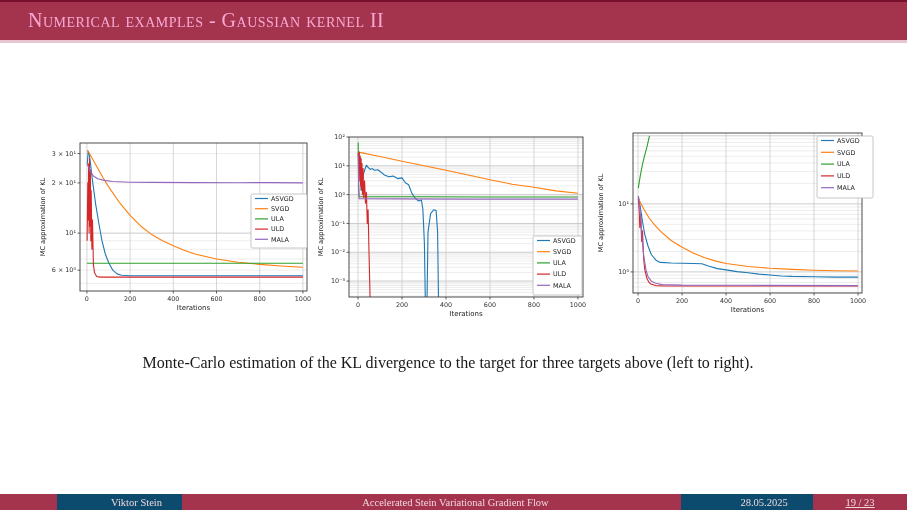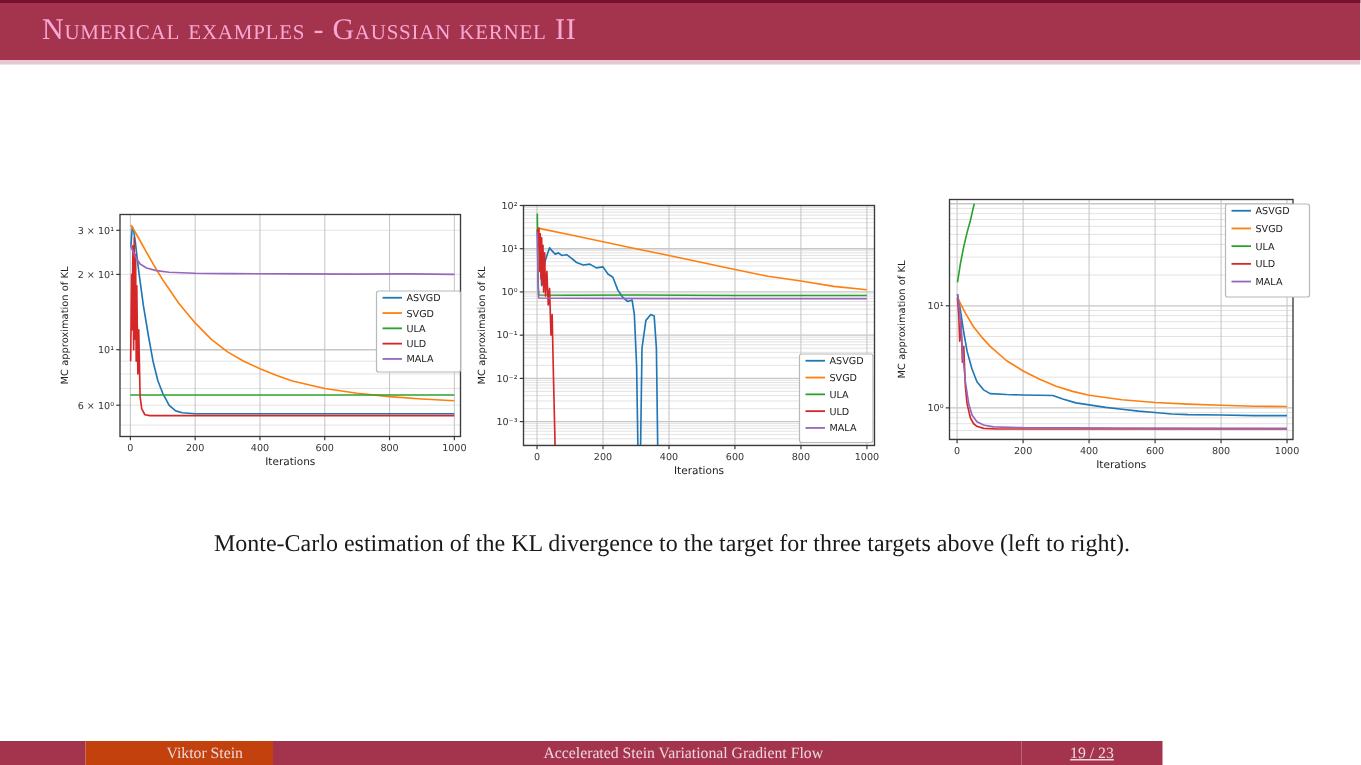--- a/index.html
+++ b/index.html
@@ -13,21 +13,21 @@
   figure{margin:0;padding:0;position:absolute;}
   #fig-left{left:38px;top:128px;}
   #fig-mid{left:318px;top:122px;}
   #fig-right{left:598px;top:126px;}
   .caption{position:absolute;left:0;top:338px;width:896px;text-align:center;
            font-family:"Liberation Serif",serif;font-size:16px;color:#191919;}
   .footer{position:absolute;left:0;bottom:0;width:907px;height:16px;display:flex;
           font-family:"Liberation Serif",serif;font-size:10.5px;color:#eed8de;}
   .fseg{display:flex;align-items:center;justify-content:center;height:100%;box-sizing:border-box;}
   .fseg.light{background:#a4344e;}
-  .fseg.dark{background:#c2410c;padding-left:34px;}
+  .fseg.dark{background:#0c4a6e;padding-left:34px;}
   .fs0{width:57px;} .fs1{width:125px;} .fs2{width:499px;padding-left:48px;} .fs3{width:132px;} .fs4{width:94px;text-decoration:underline;}
 </style>
 </head>
 <body>
 
 <div class="header">
   <span class="header-title">Numerical examples - Gaussian kernel II</span>
 </div>
 <div class="header-strip"></div>
 
@@ -274,14 +274,15 @@
       <text x="239" y="64" font-size="6.4" fill="#222" font-family="DejaVu Sans, sans-serif">MALA</text>
     </svg>
 </figure>
 
 <p class="caption">Monte-Carlo estimation of the KL divergence to the target for three targets above (left to right).</p>
 
 <div class="footer">
   <div class="fseg light fs0"></div>
   <div class="fseg dark fs1">Viktor Stein</div>
   <div class="fseg light fs2">Accelerated Stein Variational Gradient Flow</div>
+  <div class="fseg dark fs3">28.05.2025</div>
   <div class="fseg light fs4">19 / 23</div>
 </div>
 
 </body></html>

